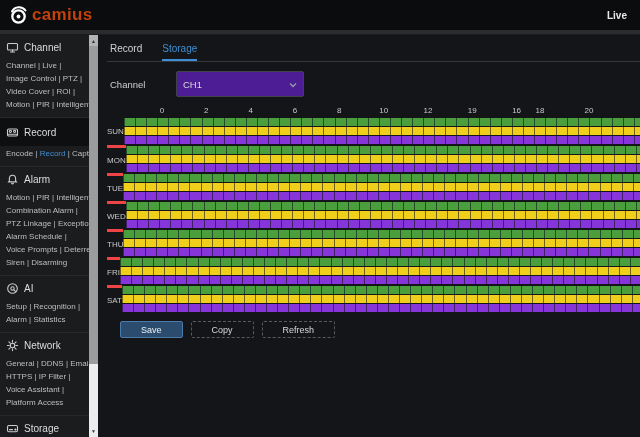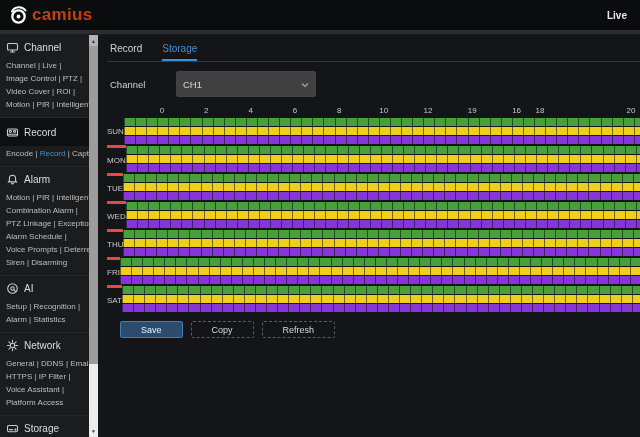--- a/index.html
+++ b/index.html
@@ -37,21 +37,21 @@
 
   
   .main { flex:1; overflow:hidden; padding-left:9px; }
   .tabs { display:flex; gap:20px; padding:8px 0 0 3px; font-size:10px; }
   .tab { color:#d2d2d2; padding-bottom:5px; cursor:pointer; }
   .tab.active { color:#3f8fd6; border-bottom:2px solid #3f8fd6; }
   .tabs-divider { height:1px; background:#34373b; }
 
   .channel-row { display:flex; align-items:center; margin-top:9px; padding-left:3px; }
   .channel-label { font-size:9.5px; color:#cfcfcf; width:66px; }
-  .select { width:140px; height:15px; background:#404040; border:1px solid #40434a; border-radius:2px; display:flex; align-items:center; justify-content:space-between; padding:12px 6px; font-size:9.5px; color:#d8d8d8; cursor:pointer; }
+  .select { width:128px; height:15px; background:#4c1d95; border:1px solid #40434a; border-radius:2px; display:flex; align-items:center; justify-content:space-between; padding:12px 6px; font-size:9.5px; color:#d8d8d8; cursor:pointer; }
   .chev svg { stroke:#9aa0a6; fill:none; stroke-width:1.3; }
 
   
   .grid { margin-top:9px; }
   .hours { position:relative; height:11px; margin-left:55px; width:532px; }
   .hours span { position:absolute; top:0; transform:translateX(-50%); font-size:8px; color:#c8c8c8; }
   .day-row { display:flex; height:28px; }
   .day-label { width:55px; height:100%; display:flex; align-items:center; justify-content:center; font-size:8px; color:#c8c8c8; }
   .day-row + .day-row .day-label { border-top:3px solid #ef4444; }
   .bars { width:532px; flex-shrink:0; display:flex; flex-direction:column; justify-content:center; gap:1px; }
@@ -216,21 +216,21 @@
           <span style="left: 0px;">0</span>
           <span style="left: 44.33px;">2</span>
           <span style="left: 88.66px;">4</span>
           <span style="left: 132.99px;">6</span>
           <span style="left: 177.32px;">8</span>
           <span style="left: 221.65px;">10</span>
           <span style="left: 265.98px;">12</span>
           <span style="left: 310.31px;">19</span>
           <span style="left: 354.64px;">16</span>
           <span style="left: 378px;">18</span>
-          <span style="left: 469px; text-align: center;">20</span>
+          <span style="left: 427px; text-align: center;">20</span>
         </div>
       <div id="day-rows">
           <div class="day-row">
             <div class="day-label">SUN</div>
             <div class="bars">
               <div class="bar" style="background-color: rgb(74, 158, 60);"></div>
               <div class="bar" style="background-color: rgb(240, 207, 28);"></div>
               <div class="bar" style="background-color: rgb(134, 54, 216);"></div>
             </div>
           </div>

